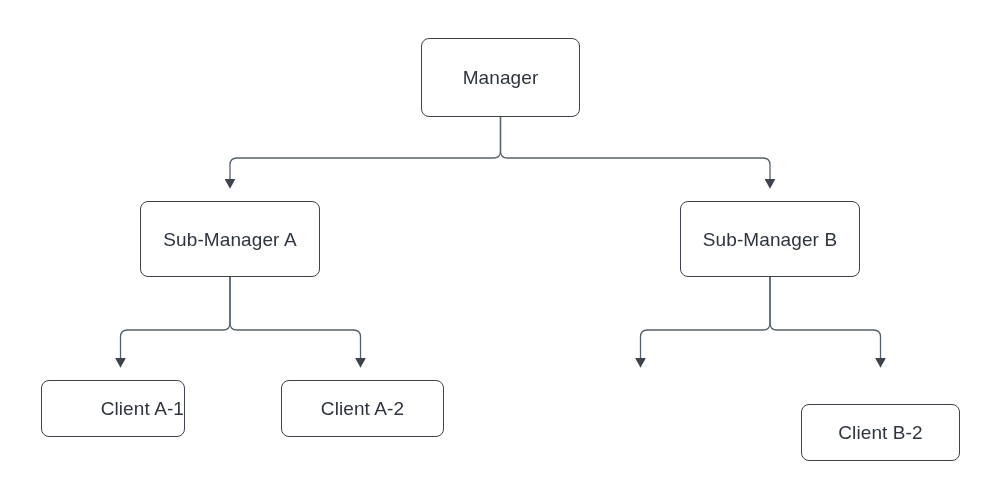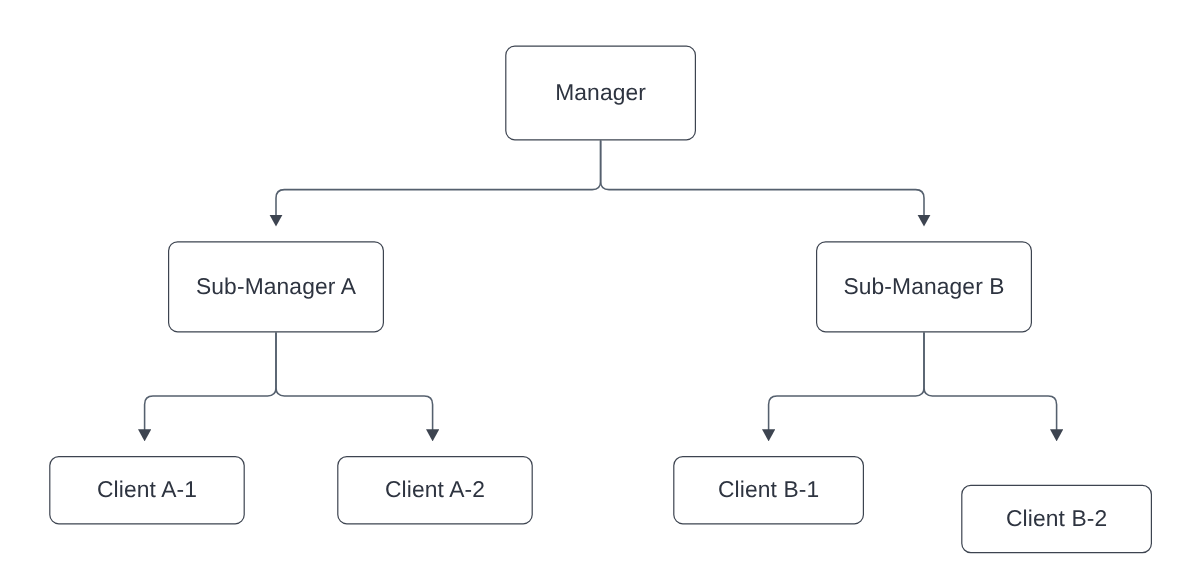--- a/index.html
+++ b/index.html
@@ -76,29 +76,26 @@
   </div>
 
   <div class="node" style="left:140px; top:201px; width:180px; height:76px;">
     <span class="node-label">Sub-Manager A</span>
   </div>
 
   <div class="node" style="left:680px; top:201px; width:180px; height:76px;">
     <span class="node-label">Sub-Manager B</span>
   </div>
 
-  <div class="node" style="left:41px; top:380px; width:163px; height:57px;">
+  <div class="node" style="left:41px; top:380px; width:144px; height:57px;justify-content:flex-end;">
     <span class="node-label">Client A-1</span>
   </div>
 
   <div class="node" style="left:281px; top:380px; width:163px; height:57px;">
     <span class="node-label">Client A-2</span>
   </div>
 
-  <div class="node" style="left:561px; top:380px; width:159px; height:57px;">
-    <span class="node-label">Client B-1</span>
-  </div>
 
   <div class="node" style="left:801px; top:380px; width:159px; height:57px;margin-top:24px;">
     <span class="node-label">Client B-2</span>
   </div>
 
 </div>
 
 </body></html>

